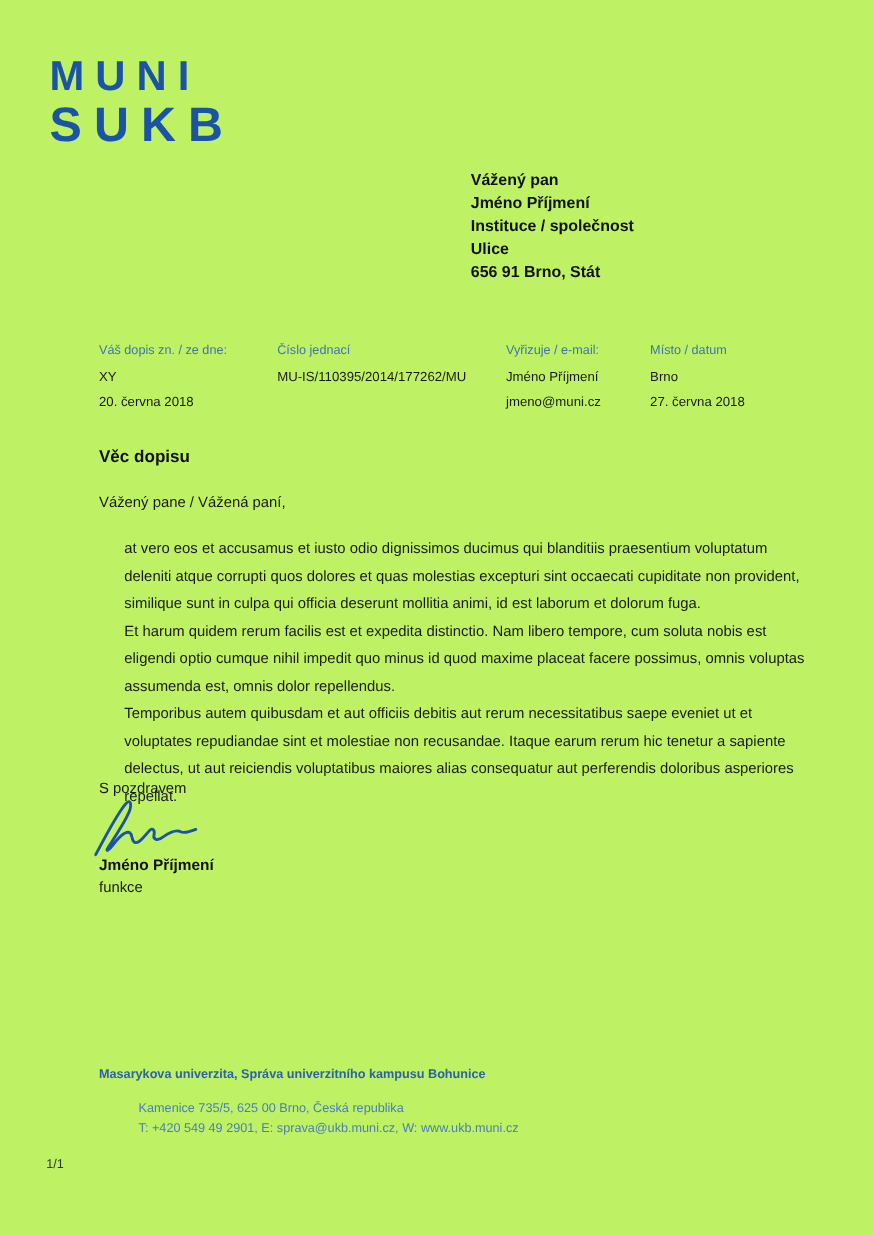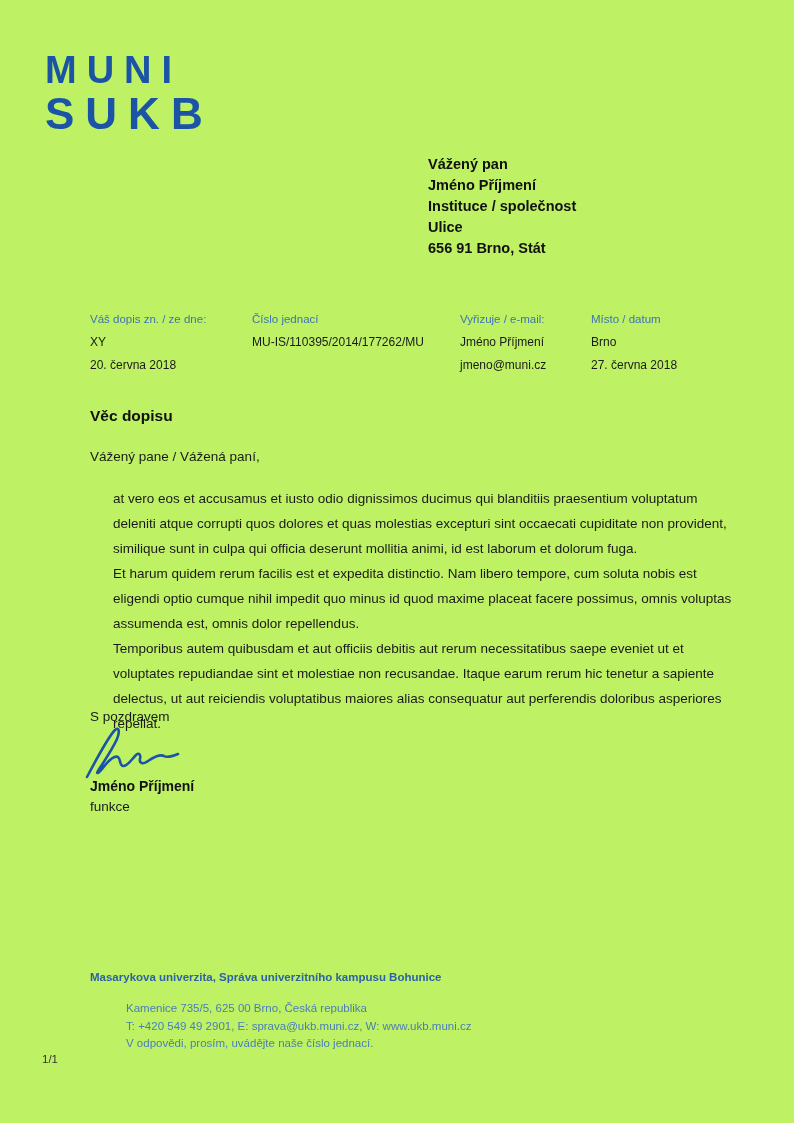--- a/index.html
+++ b/index.html
@@ -120,17 +120,16 @@
              C69,30 75,27 79,29 C82,31 88,29 93,27" fill="none" stroke="#1b54a7" stroke-width="2.6" stroke-linecap="round" stroke-linejoin="round"></path>
   </svg>
 
   <div class="signer-name">Jméno Příjmení</div>
   <div class="signer-role">funkce</div>
 
   <div class="footer-org">Masarykova univerzita, Správa univerzitního kampusu Bohunice</div>
   <div class="footer-lines">
     <div>Kamenice 735/5, 625 00 Brno, Česká republika</div>
     <div>T: +420 549 49 2901, E: sprava@ukb.muni.cz, W: www.ukb.muni.cz</div>
-    <div>V odpovědi, prosím, uvádějte naše číslo jednací.</div>
   </div>
   <div class="page-number">1/1</div>
 
 </div>
 
 </body></html>

